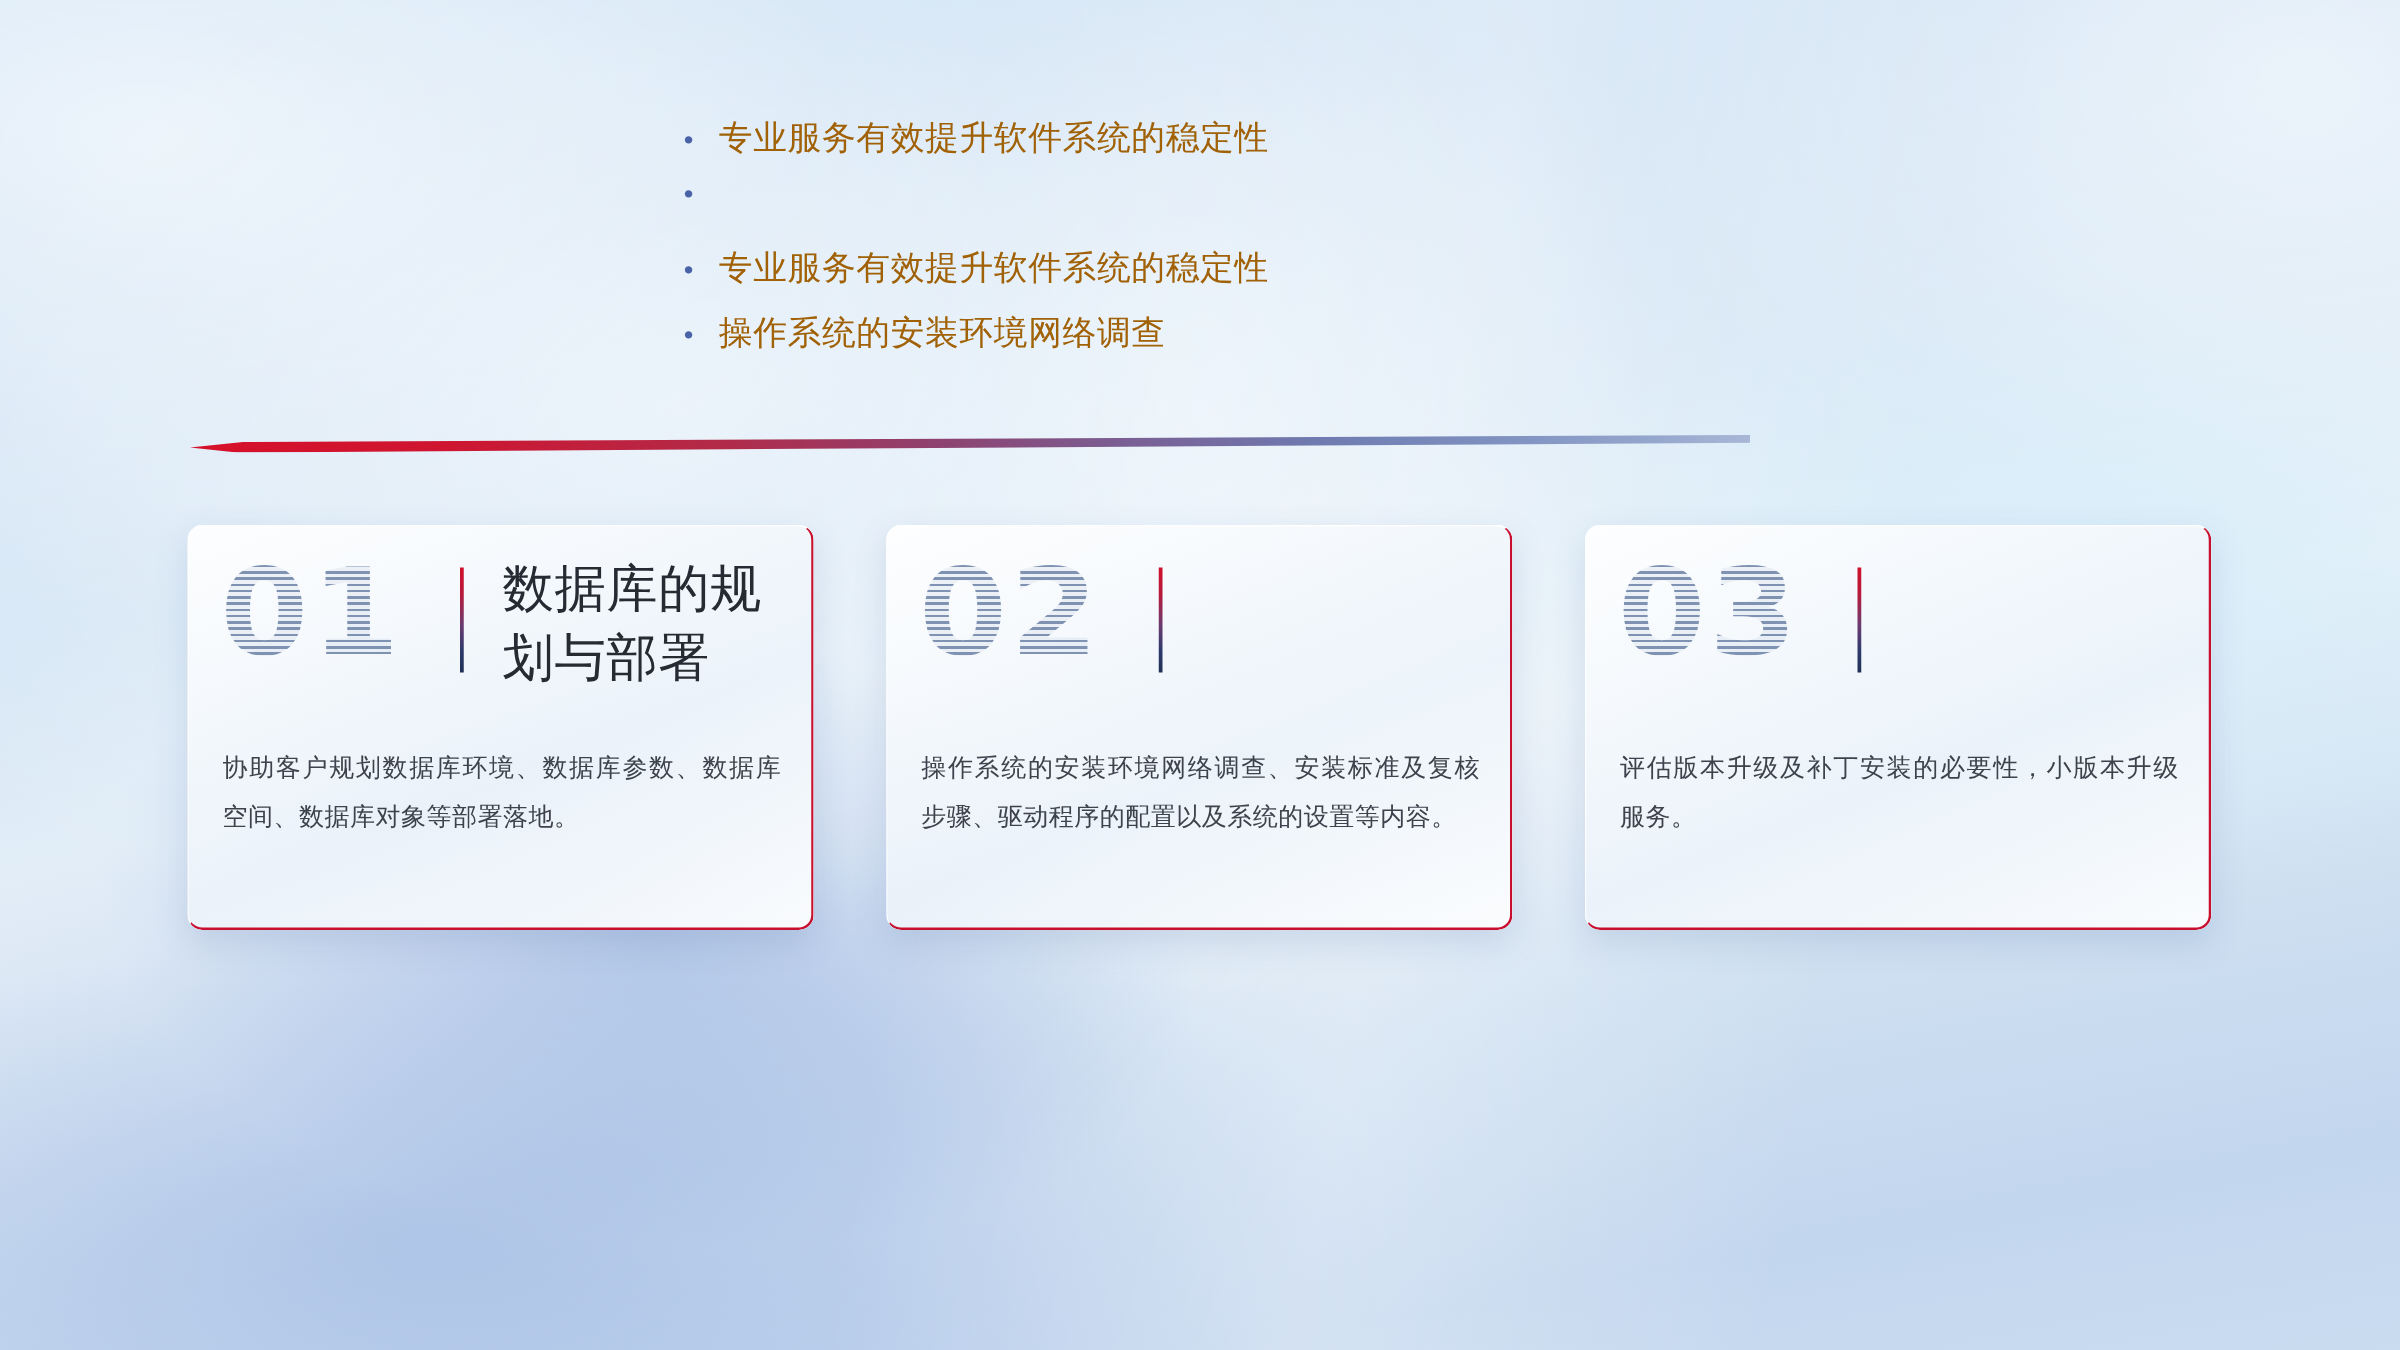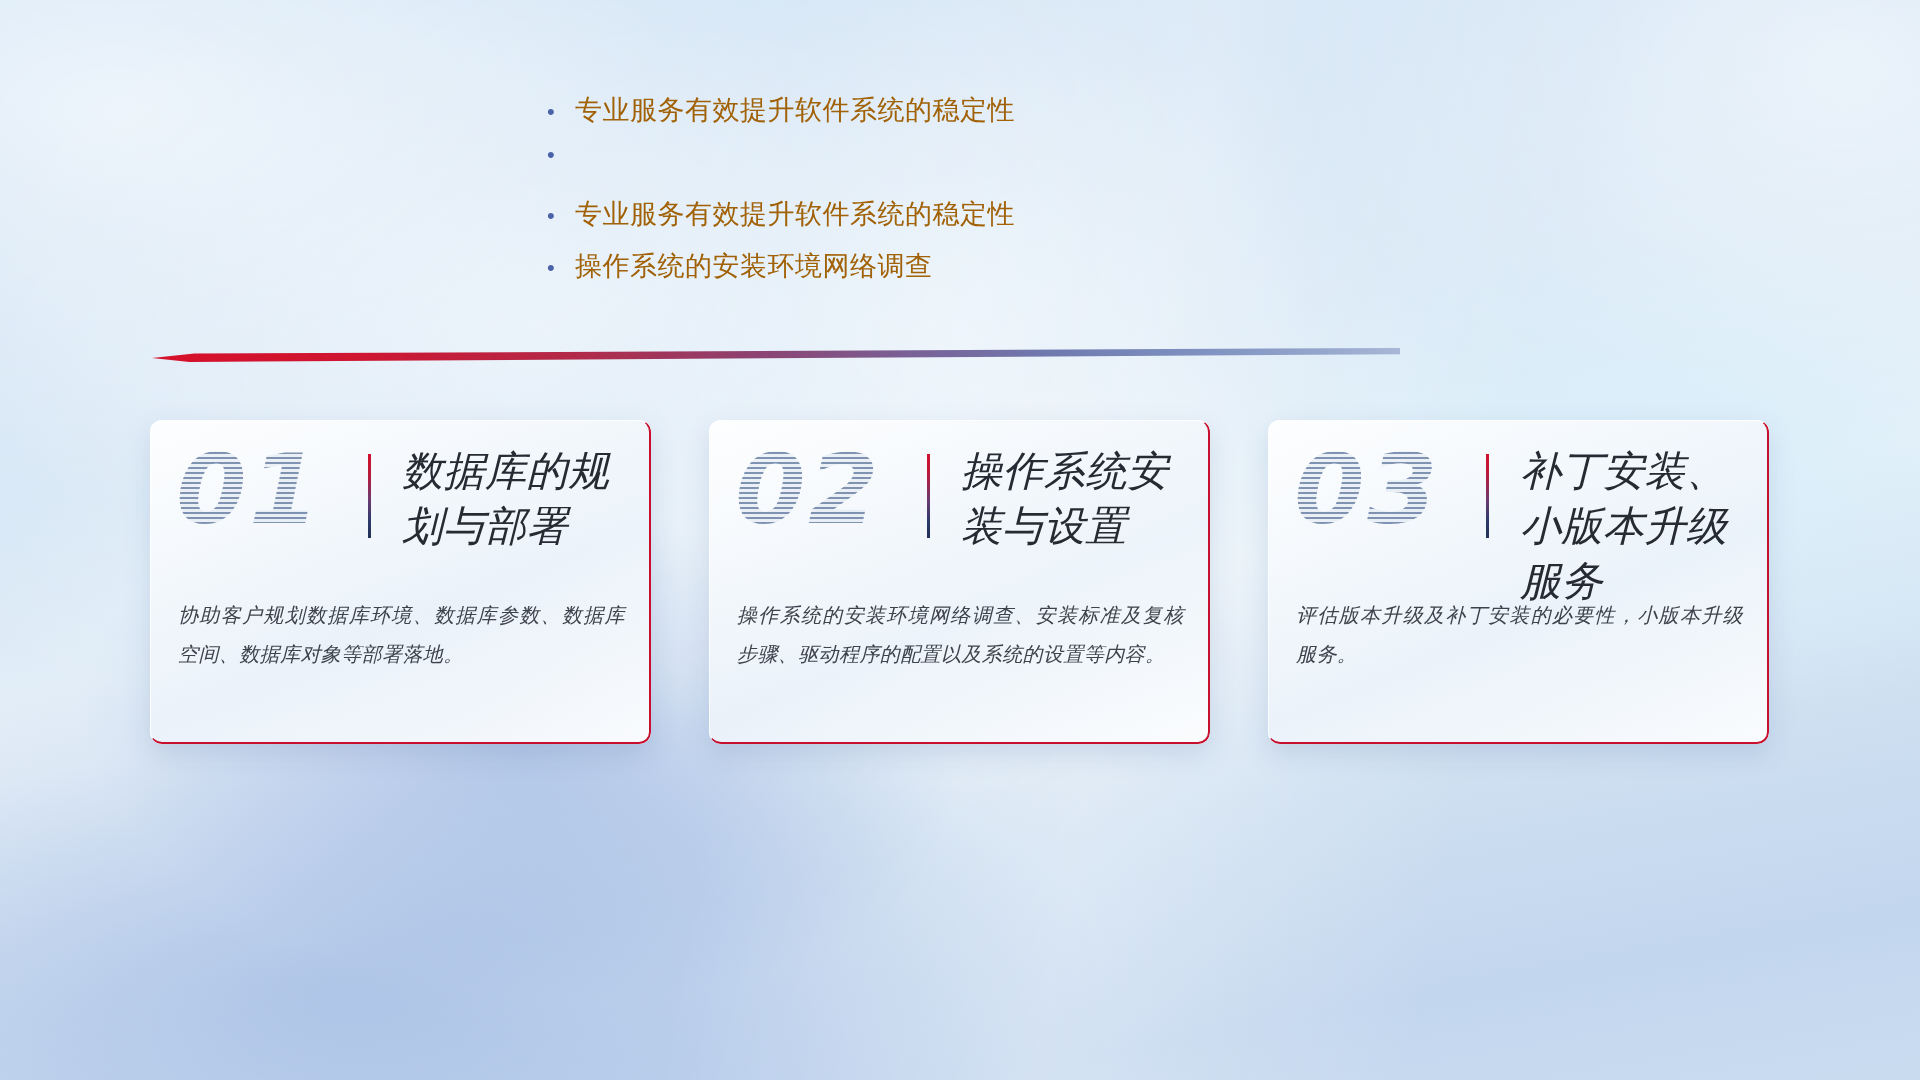--- a/index.html
+++ b/index.html
@@ -45,21 +45,21 @@
   
   #divider { position:absolute; left:152px; top:348px; width:1248px; height:14px; }
   #divider .blade {
     position:absolute; left:0; top:0; width:100%; height:100%;
     background:linear-gradient(90deg,#d6102a 0%,#cf1530 16%,#b22a49 34%,#8e4270 48%,#7a5f94 60%,#6f7aaf 72%,#7e91c0 84%,#96a7cd 94%,#a9b6d6 100%);
     clip-path:polygon(0% 72%, 3.4% 40%, 100% 0%, 100% 44%, 3.0% 100%);
     filter:drop-shadow(0 1px 1px rgba(90,110,160,0.28));
   }
 
   
-  #cards { position:absolute; left:150px; top:420px; width:1620px; height:392px; display:flex; gap:58px;font-style:italic; }
+  #cards { position:absolute; left:150px; top:420px; width:1620px; height:392px; display:flex; gap:58px; }
   .card {
     position:relative; width:501px; height:324px;
     border-radius:12px;
     background:linear-gradient(158deg, rgba(255,255,255,0.94) 0%, rgba(247,250,253,0.93) 26%, rgba(236,243,250,0.92) 58%, rgba(252,253,254,0.95) 100%);
     box-shadow:0 10px 26px rgba(76,104,160,0.17), 0 1px 0 rgba(255,255,255,0.9) inset;
     overflow:hidden;
   }
   .card-edge {
     position:absolute; inset:0; border-radius:12px; pointer-events:none;
     border-right:2px solid #c8102e; border-bottom:2px solid #c8102e;
@@ -155,29 +155,27 @@
     </div>
     <div class="card-body">协助客户规划数据库环境、数据库参数、数据库空间、数据库对象等部署落地。</div>
   </div>
 
   <div class="card">
     <div class="card-edge"></div>
     <div class="card-head">
       <span class="bignum-ghost">02</span>
       <span class="bignum">02</span>
       <span class="vbar"></span>
-      <span class="card-title">操作系统安装与设置</span>
     </div>
     <div class="card-body">操作系统的安装环境网络调查、安装标准及复核步骤、驱动程序的配置以及系统的设置等内容。</div>
   </div>
 
   <div class="card">
     <div class="card-edge"></div>
     <div class="card-head">
       <span class="bignum-ghost">03</span>
       <span class="bignum">03</span>
       <span class="vbar"></span>
-      <span class="card-title">补丁安装、小版本升级服务</span>
     </div>
     <div class="card-body">评估版本升级及补丁安装的必要性，小版本升级服务。</div>
   </div>
 
 </div>
 
 </body></html>

